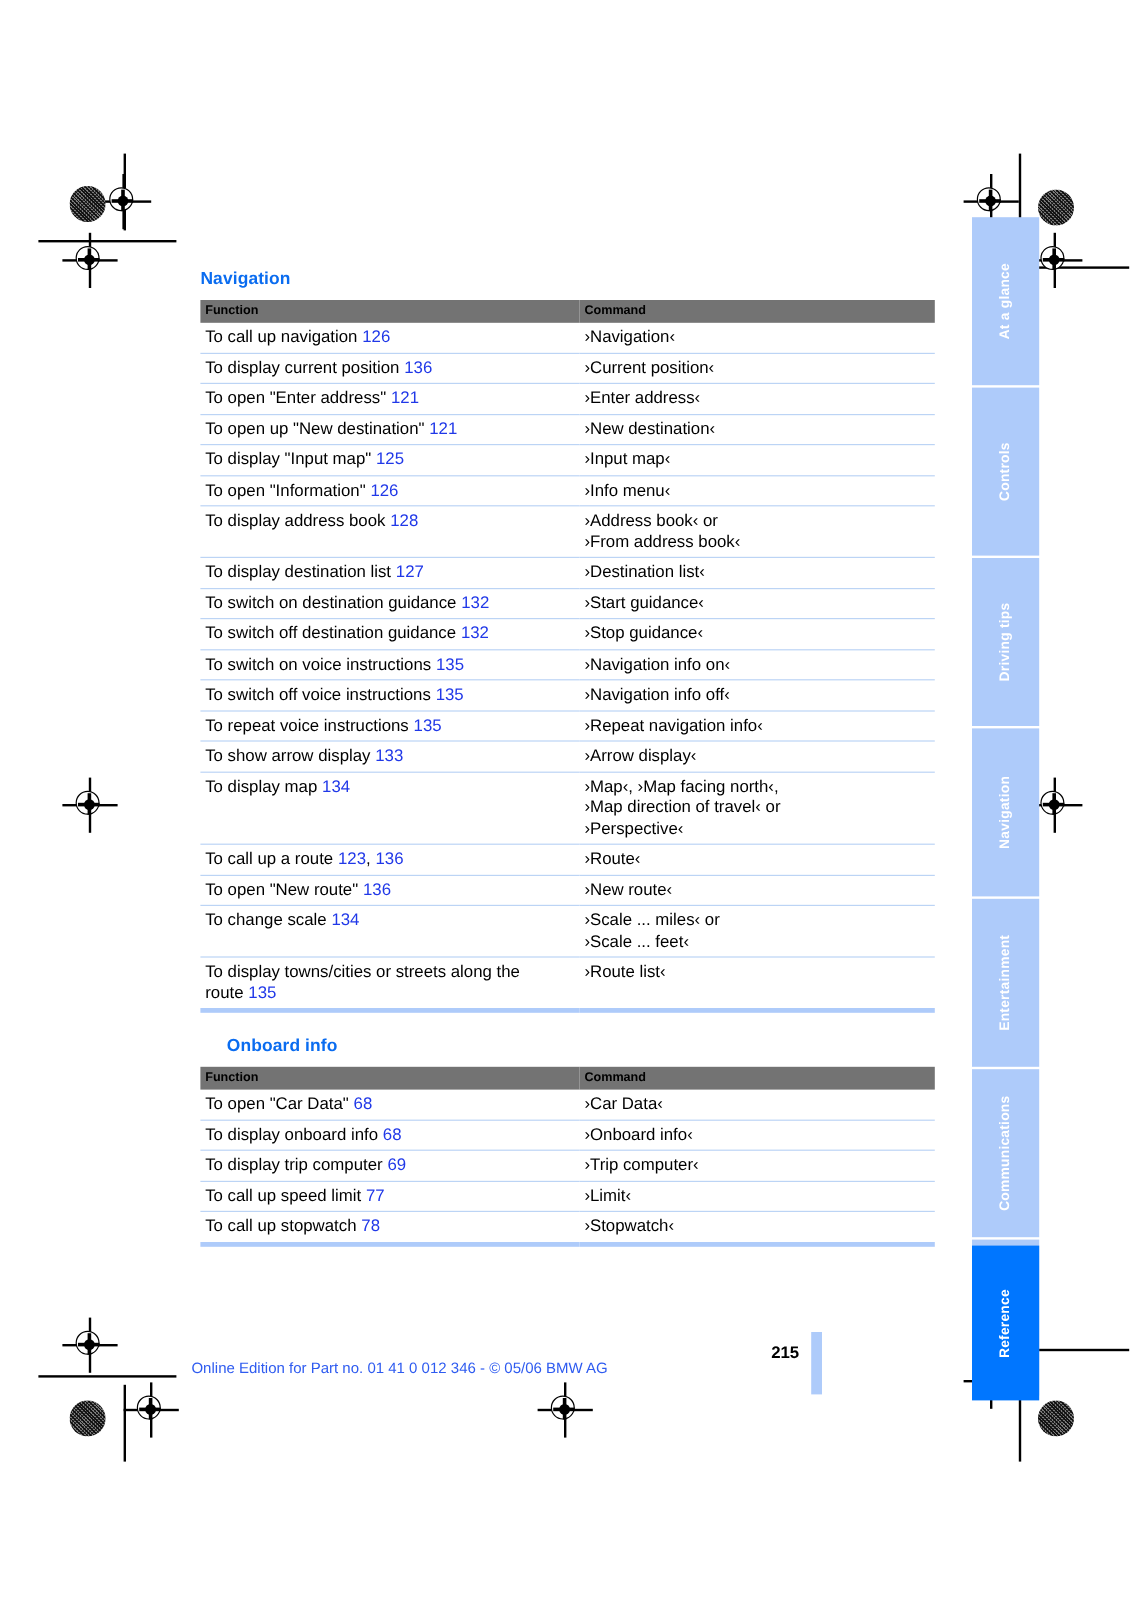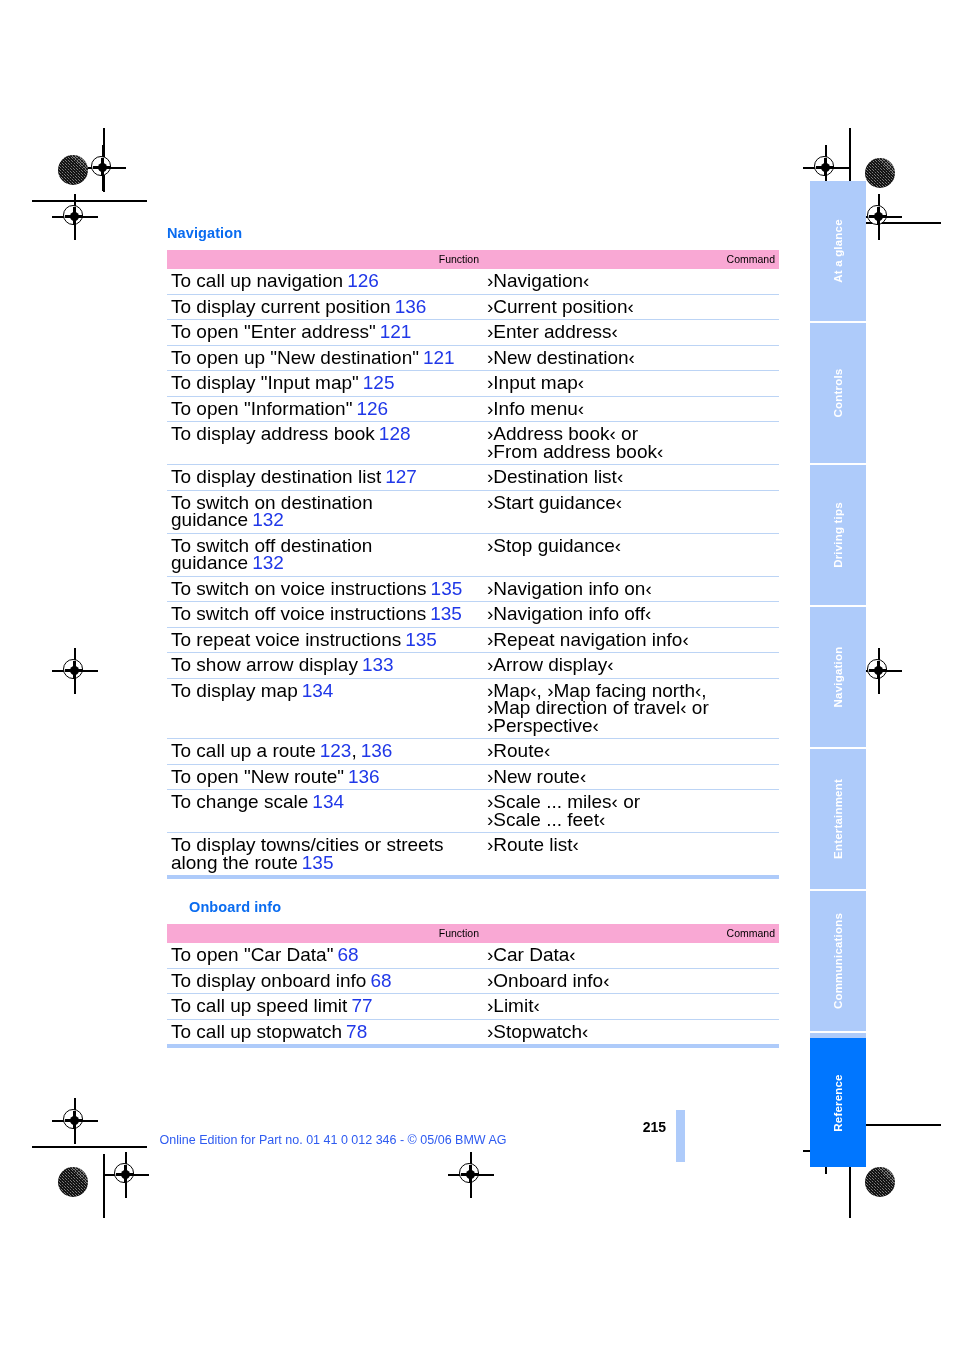--- a/index.html
+++ b/index.html
@@ -113,31 +113,31 @@
 
   table.cmd-table {
     width: 100%;
     border-collapse: collapse;
     table-layout: fixed;
   }
   table.cmd-table col.c-func { width: 316px; }
   table.cmd-table col.c-cmd  { width: 296px; }
 
   table.cmd-table thead th {
-    background: #f9a8d4;
+    background: #737373;
     color: #000;
     font-size: 10.5px;
-    font-weight: normal;
-    text-align: right;
+    font-weight: bold;
+    text-align: left;
     padding: 3px 4px 4px 4px;
     border: 0;
   }
 
   table.cmd-table tbody td {
-    font-size: 19px;
+    font-size: 14px;
     line-height: 17.5px;
     padding: 3px 4px 4px 4px;
     border-top: 1px solid #bcd4f5;
     vertical-align: top;
   }
   table.cmd-table tbody tr:first-child td {
     border-top: 0;
   }
   table.cmd-table tbody tr:last-child td {
     border-bottom: 4px solid #aecbfa;
@@ -467,20 +467,26 @@
             <div class="cmd-line">›Car Data‹</div>
           </td>
         </tr>
         <tr>
           <td>To display onboard info<span class="pg">68</span></td>
           <td>
             <div class="cmd-line">›Onboard info‹</div>
           </td>
         </tr>
         <tr>
+          <td>To display trip computer<span class="pg">69</span></td>
+          <td>
+            <div class="cmd-line">›Trip computer‹</div>
+          </td>
+        </tr>
+        <tr>
           <td>To call up speed limit<span class="pg">77</span></td>
           <td>
             <div class="cmd-line">›Limit‹</div>
           </td>
         </tr>
         <tr>
           <td>To call up stopwatch<span class="pg">78</span></td>
           <td>
             <div class="cmd-line">›Stopwatch‹</div>
           </td>

